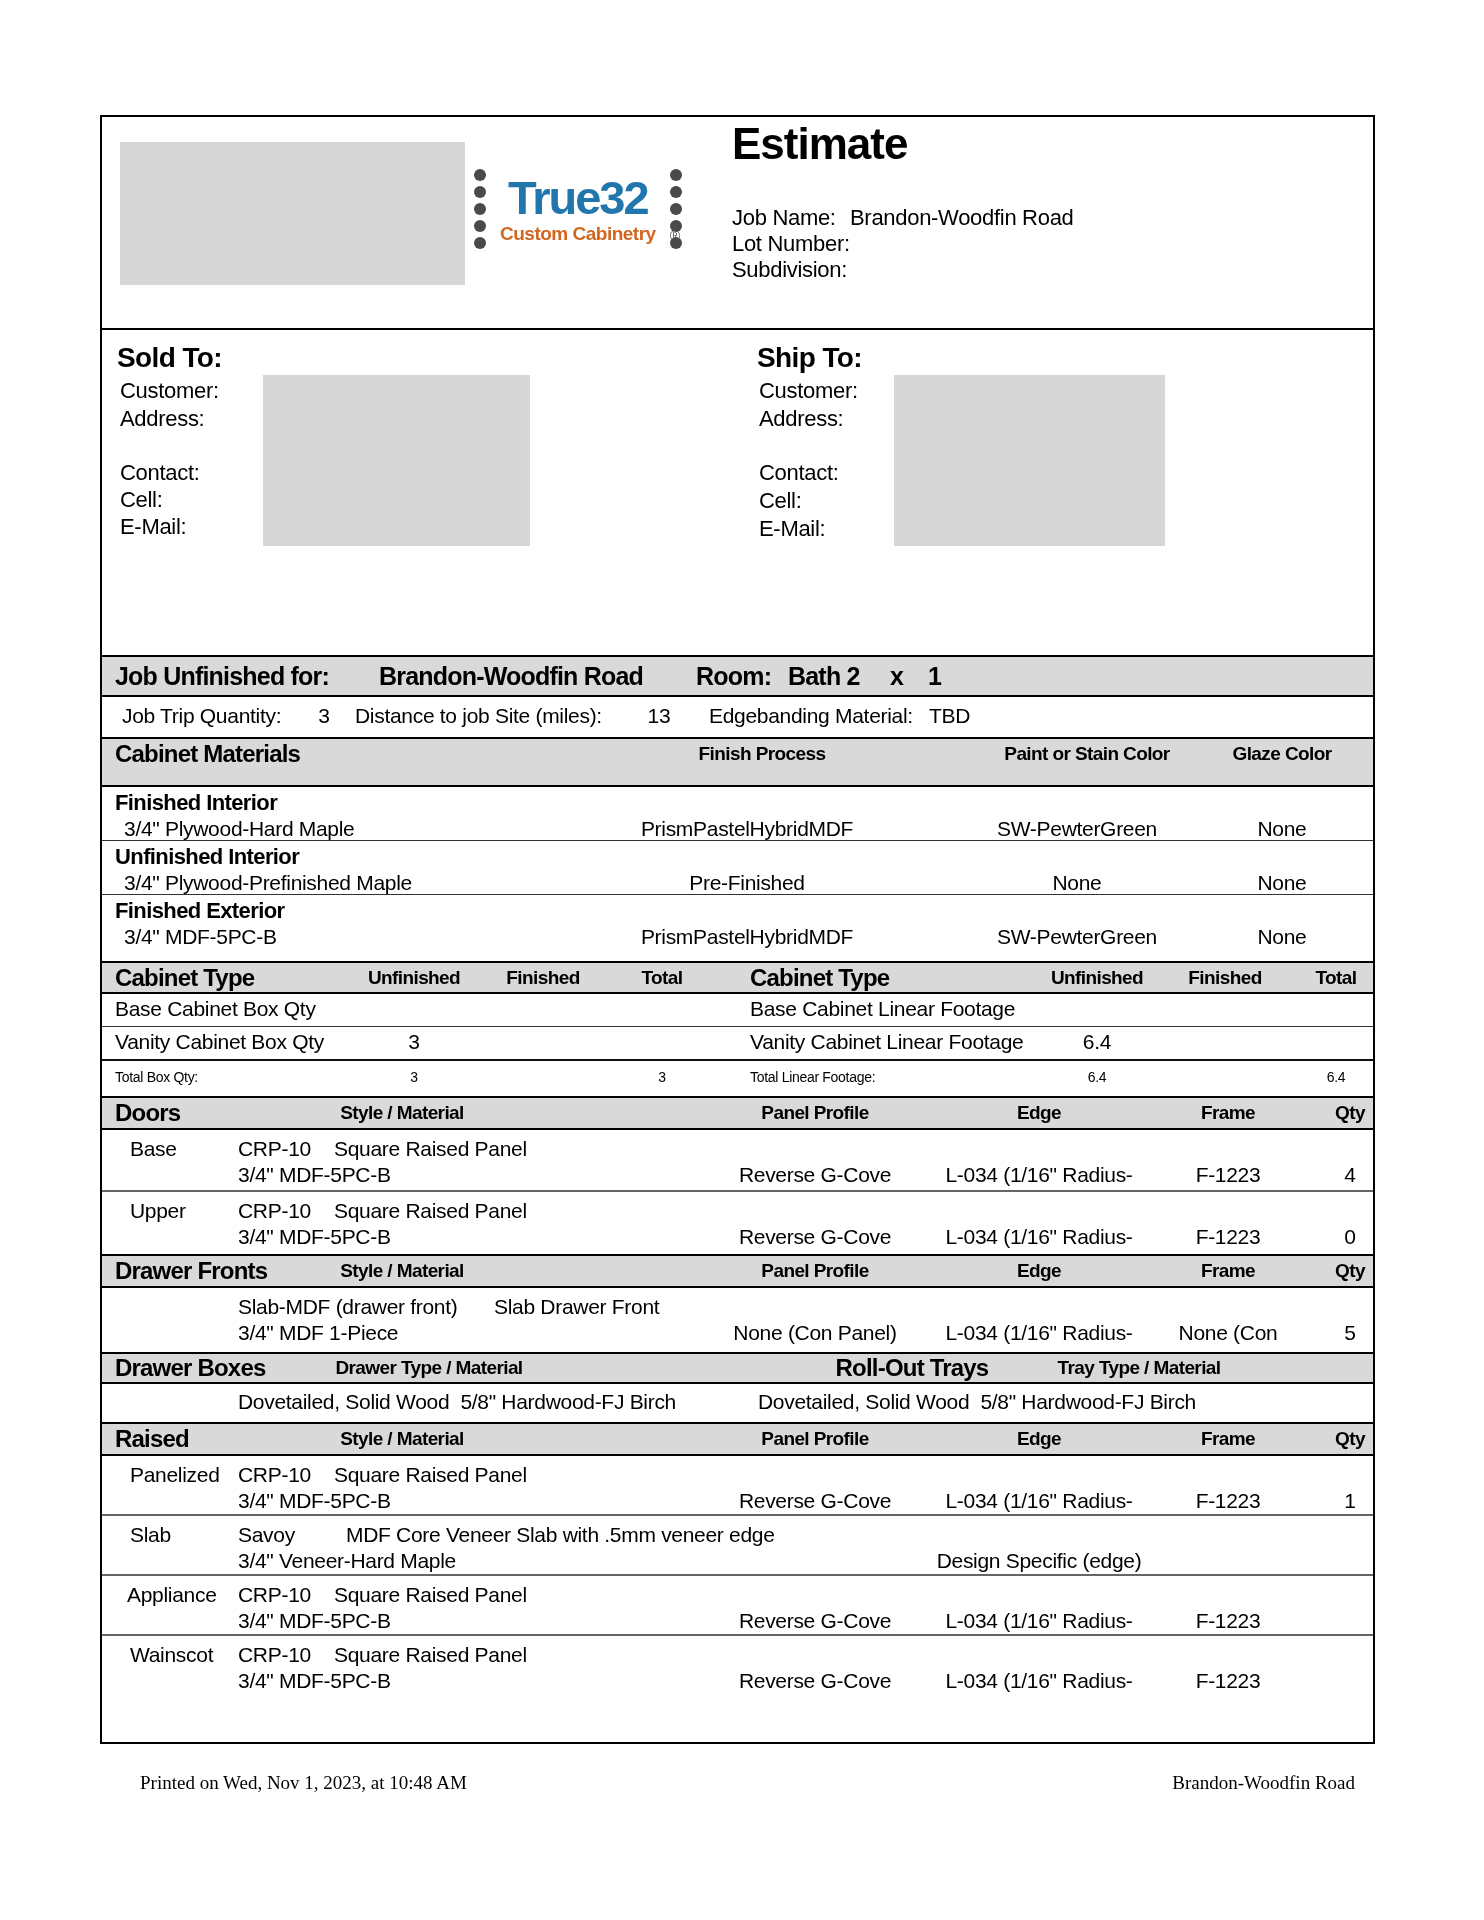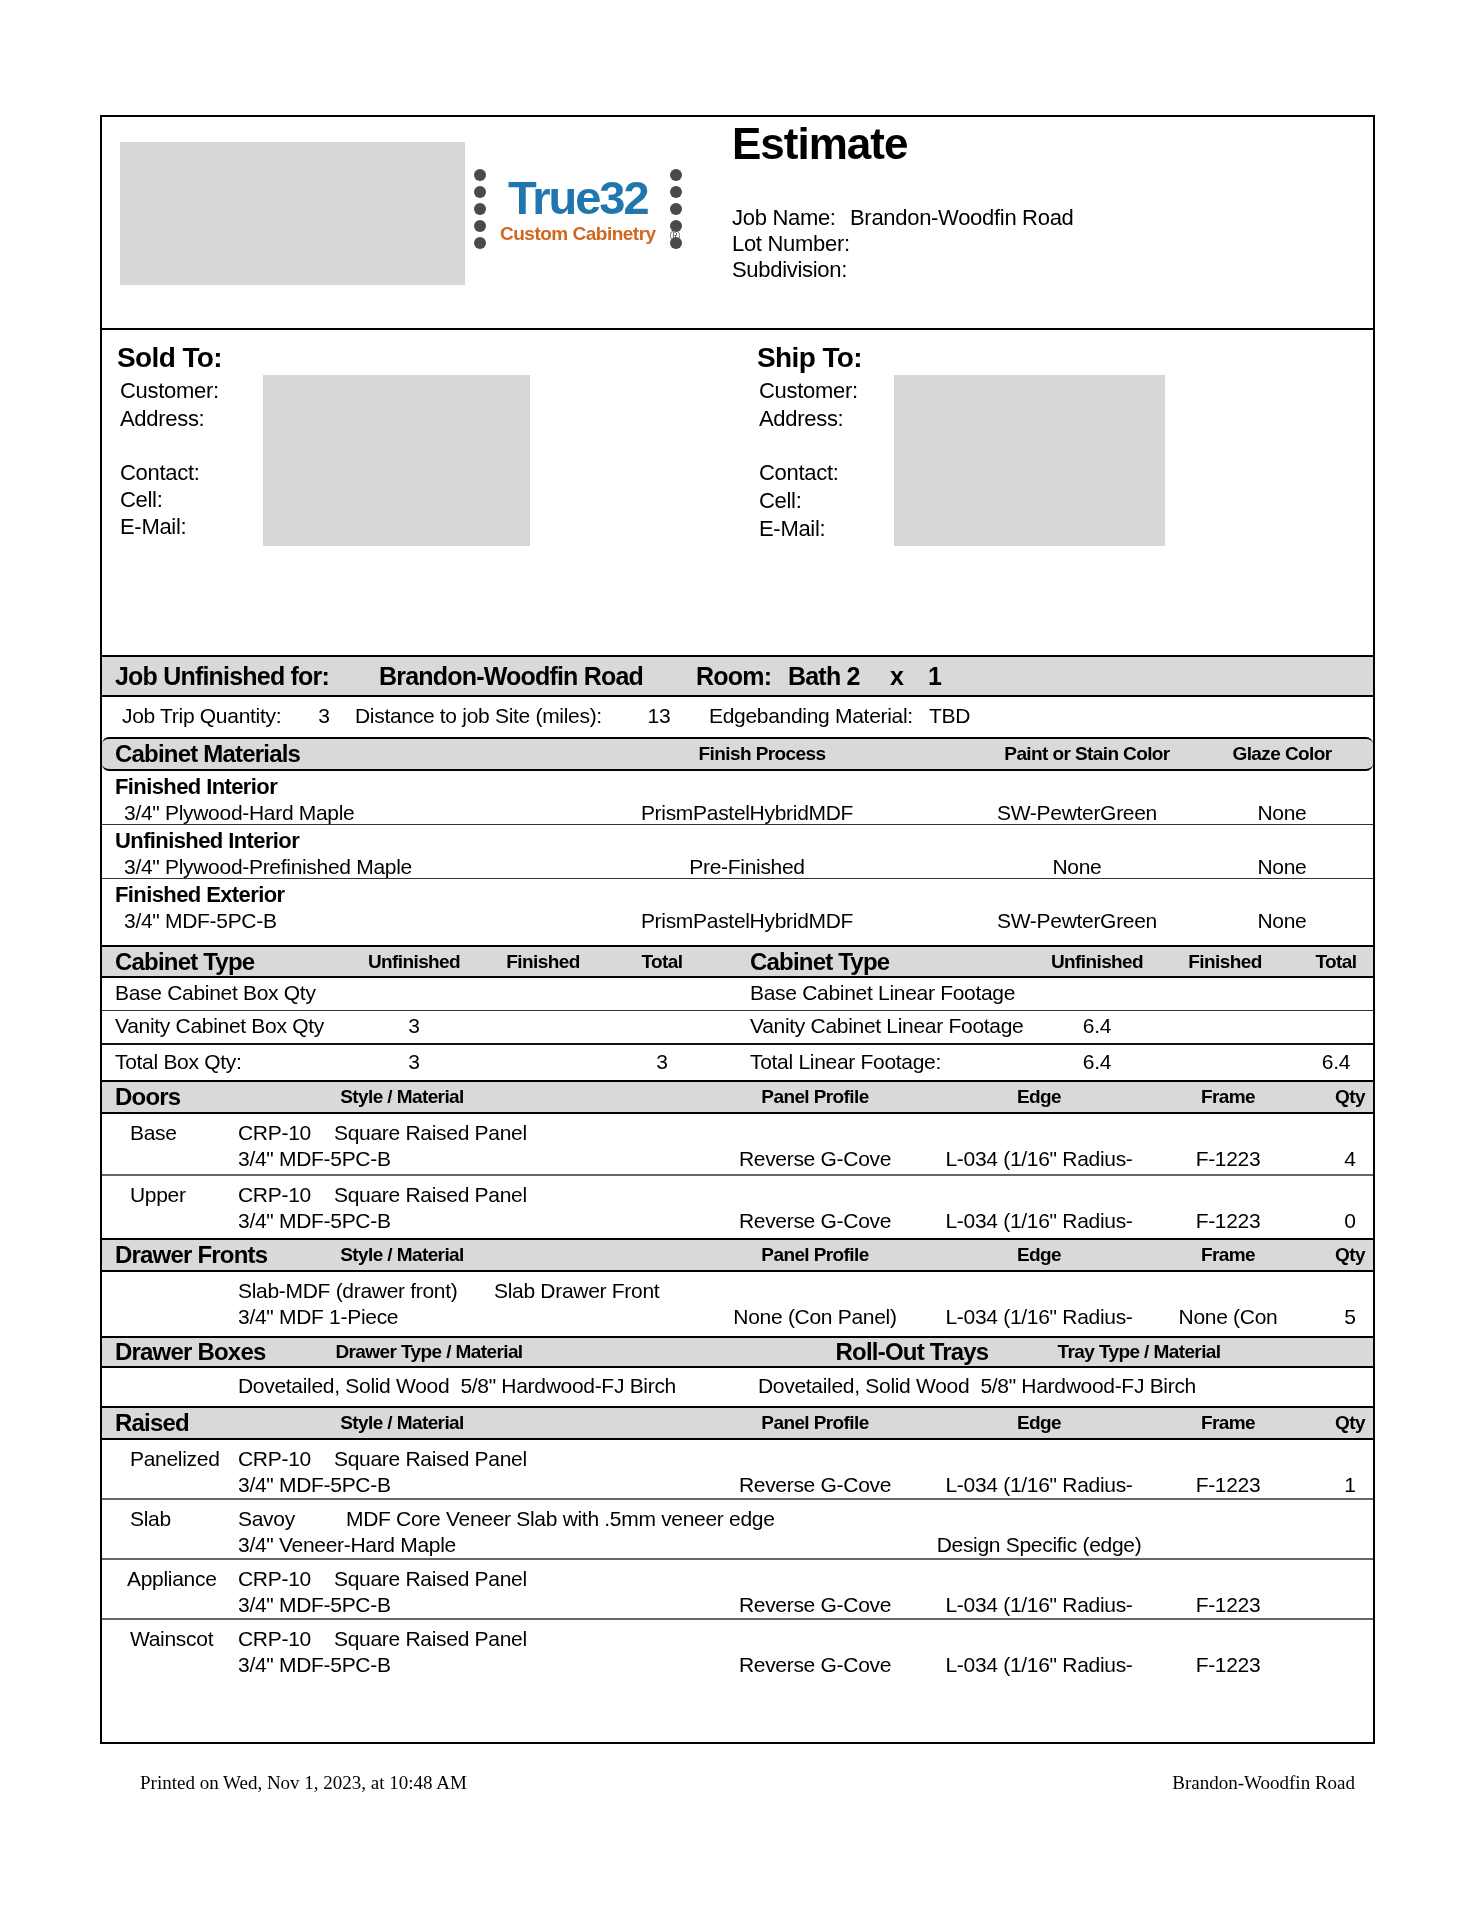--- a/index.html
+++ b/index.html
@@ -43,28 +43,28 @@
   .bar .title { font-weight:bold; font-size:24px; letter-spacing:-0.8px; }
   .bar .colh  { font-weight:bold; font-size:19px; letter-spacing:-0.6px; }
   .trow { position:relative; box-sizing:border-box; font-size:21px; }
   .sep1 { border-bottom:1px solid #333; }
   .sep2 { border-bottom:2px solid #666; }
   .sep2d{ border-bottom:2px solid #111; }
 
   .jobbar { height:42px; line-height:38px; font-size:25px; font-weight:bold; letter-spacing:-0.8px; }
   .triprow { height:40px; line-height:38px; }
 
-  .cmbar { height:34px; line-height:30px;border-radius:7px; }
+  .cmbar { height:50px; line-height:30px; }
   .cmg { position:relative; box-sizing:border-box; }
   .cmg .sec { font-size:22px; font-weight:bold; letter-spacing:-0.6px; left:13px; top:3px; }
   .cmg .v { top:30px; font-size:21px; }
 
   .ctbar { height:33px; line-height:29px; }
   .ctrow { height:32px; line-height:30px; font-size:21px; }
-  .cttotal { height:35px; line-height:33px; font-size:21px; }
+  .cttotal { height:35px; line-height:33px; font-size:14px; }
 
   .secbar { height:34px; line-height:30px; }
   .l1 { top:7px; } .l2 { top:33px; }
   .dbbar { height:32px; line-height:28px; }
   .dbrow { height:38px; line-height:36px; }
 
   
   .footer { position:absolute; top:1772px; font-family:"Liberation Serif", serif; font-size:19px; letter-spacing:0; }
 </style>
 </head>

